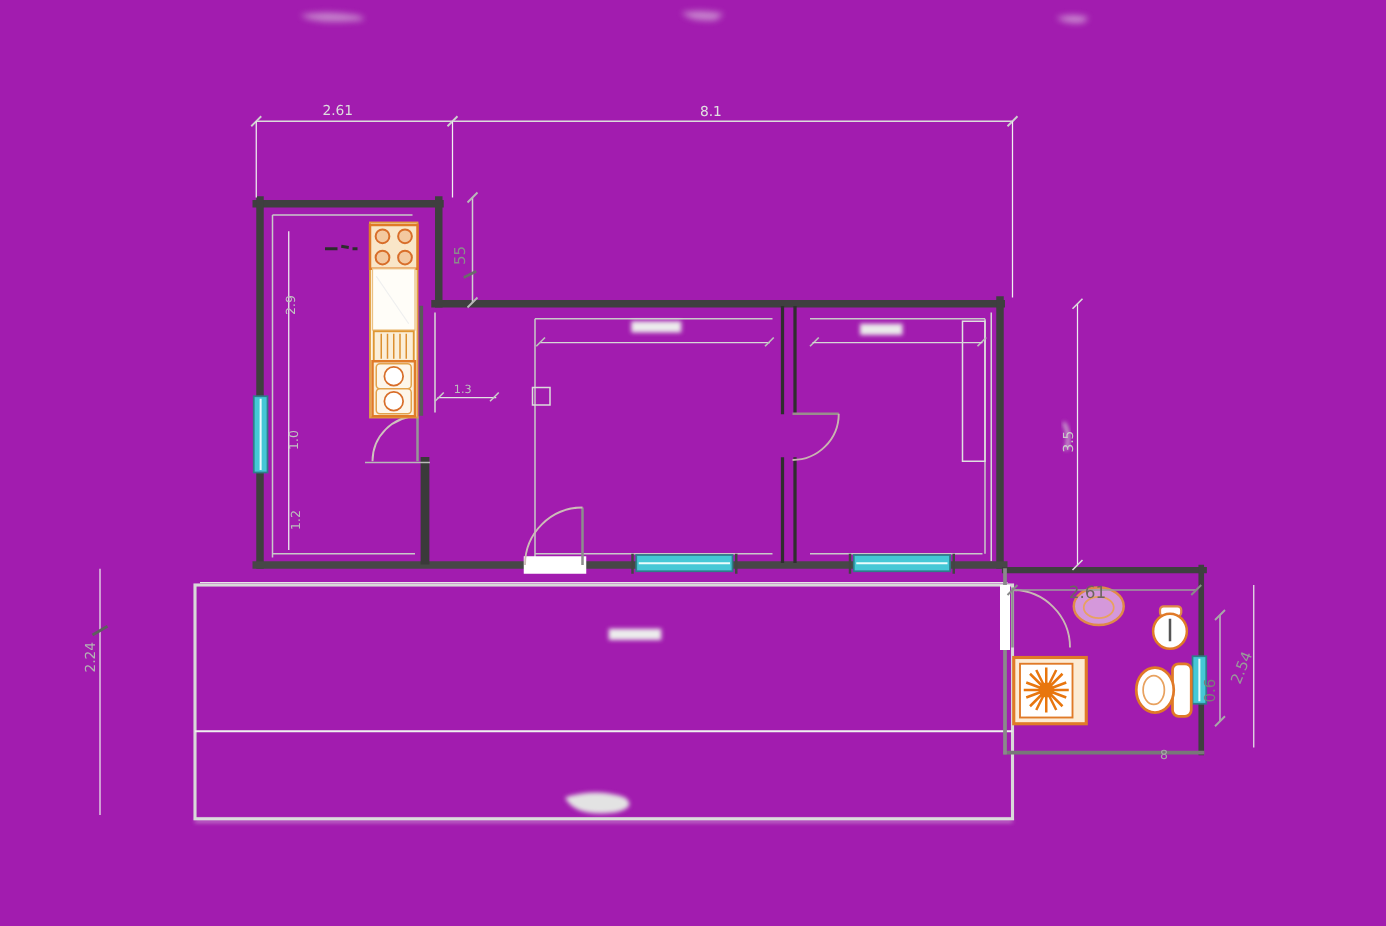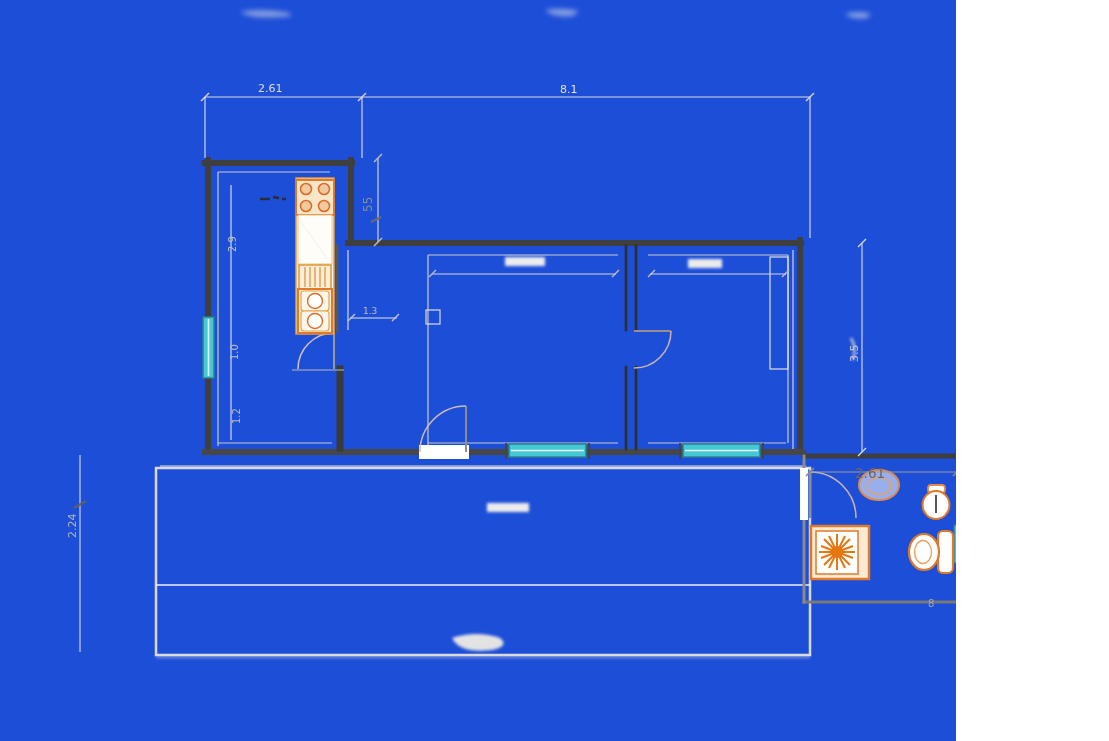--- a/index.html
+++ b/index.html
@@ -1,19 +1,19 @@
 <!DOCTYPE html>
 <html><head>
 <meta charset="utf-8">
 <style>
   html,body{margin:0;padding:0;background:#ffffff;}
   .plan-wrap{
     position:relative;
-    width:956px;height:741px;
-    background:#1d4ed8;
+    width:1109px;height:741px;
+    background:#a21caf;
     overflow:hidden;
     font-family:"DejaVu Sans", sans-serif;
   }
   svg{display:block;}
   .scan-blur{filter:blur(0.35px);}
   text{font-family:"DejaVu Sans", sans-serif;}
 </style>
 </head>
 <body>
 

